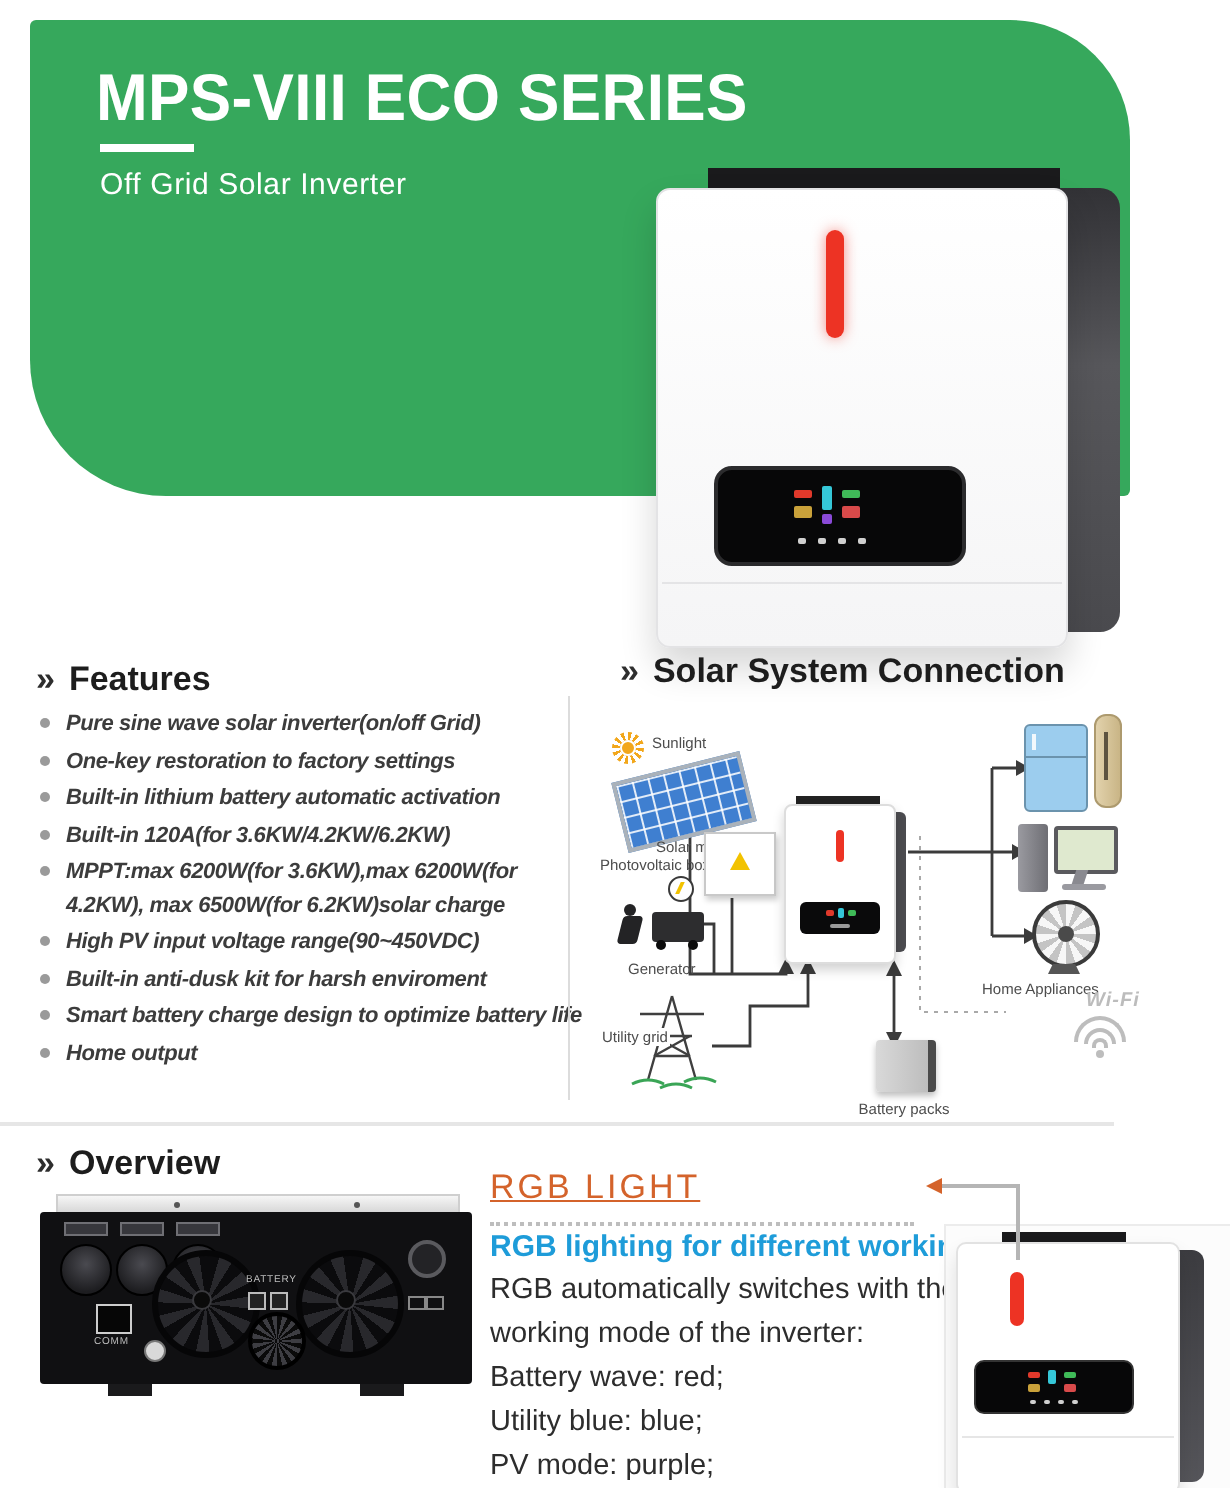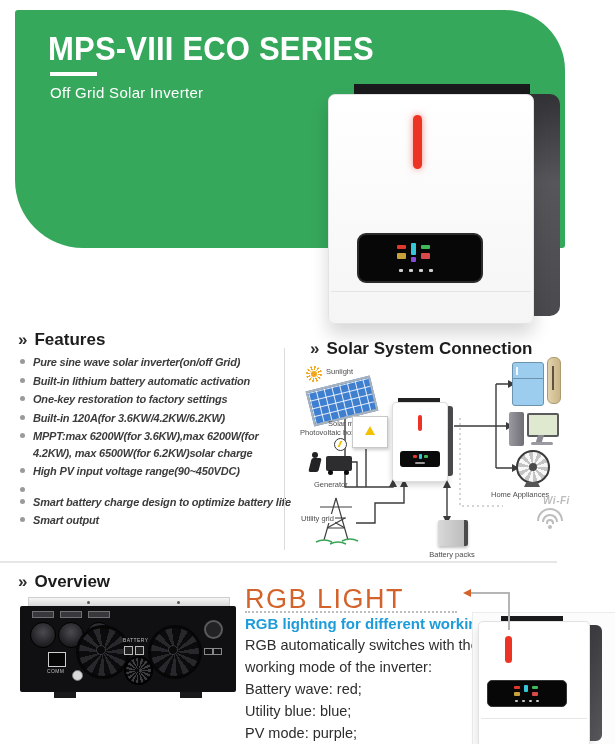--- a/index.html
+++ b/index.html
@@ -129,22 +129,22 @@
   .rfan:after{content:"";position:absolute;left:17px;top:17px;width:8px;height:8px;border-radius:50%;background:#0a0a0a;border:1px solid #3a3a3e;}
   .sw{position:absolute;top:40px;width:7px;height:7px;background:#222;border:1px solid #bbb;}
   .knob{position:absolute;left:104px;top:50px;width:25px;height:25px;border-radius:50%;border:2px solid #000;
        background:repeating-conic-gradient(#0a0a0a 0 12deg,#3d3d42 12deg 24deg);}
   .rconn{position:absolute;left:184px;top:14px;width:15px;height:15px;border-radius:50%;
        border:2px solid #5a5a5e;background:#232326;}
   .rtag{position:absolute;width:7px;height:5px;border:1px solid #888;top:42px;}
   .rtab{position:absolute;top:95px;width:22px;height:6px;background:#1a1a1c;}
 
   
-  .rgb-title{position:absolute;left:245px;top:584px;font-size:27px;font-weight:500;color:#D4632B;
-       letter-spacing:1.5px;white-space:nowrap;}
+  .rgb-title{position:absolute;left:245px;top:584px;font-size:17px;font-weight:500;color:#D4632B;
+       letter-spacing:1.5px;white-space:nowrap;text-decoration:underline;}
   .rgb-dots{position:absolute;left:245px;top:602px;width:212px;height:9px;border-bottom:2px dotted #bdbdbd;}
   .callout-h{position:absolute;left:471px;top:592px;width:38px;height:1.5px;background:#b5b5b5;z-index:5;}
   .callout-v{position:absolute;left:508px;top:592px;width:1.5px;height:38px;background:#b5b5b5;z-index:5;}
   .callout-arrow{position:absolute;left:463px;top:589px;width:0;height:0;z-index:5;
        border-top:4px solid rgba(0,0,0,0);border-bottom:4px solid rgba(0,0,0,0);border-right:8px solid #D4632B;}
   .rgb-sub{position:absolute;left:245px;top:615px;font-size:15px;font-weight:800;color:#1E9CD9;white-space:nowrap;}
   .rgb-body{position:absolute;left:245px;top:634px;font-size:14.5px;color:#2d2d2d;line-height:22px;}
 
   
   .product2{position:absolute;left:472px;top:612px;width:142px;height:132px;background:#fcfcfc;border:1px solid #ececec;}
@@ -193,54 +193,55 @@
   <div class="sec-head" style="left:18px;top:330px;">
     <span class="chev">»</span><span>Features</span>
   </div>
   <ul class="feat-list">
     <li class="feat-li">
         <span class="feat-dot"></span>
         <span class="feat-text">Pure sine wave solar inverter(on/off Grid)</span>
       </li>
     <li class="feat-li">
         <span class="feat-dot"></span>
+        <span class="feat-text">One-key restoration to factory settings</span>
+      </li>
+    <li class="feat-li">
+        <span class="feat-dot"></span>
         <span class="feat-text">Built-in lithium battery automatic activation</span>
       </li>
     <li class="feat-li">
         <span class="feat-dot"></span>
-        <span class="feat-text">One-key restoration to factory settings</span>
-      </li>
-    <li class="feat-li">
-        <span class="feat-dot"></span>
         <span class="feat-text">Built-in 120A(for 3.6KW/4.2KW/6.2KW)</span>
       </li>
     <li class="feat-li">
         <span class="feat-dot"></span>
         <span class="feat-text">MPPT:max 6200W(for 3.6KW),max 6200W(for 4.2KW), max 6500W(for 6.2KW)solar charge</span>
       </li>
     <li class="feat-li">
         <span class="feat-dot"></span>
         <span class="feat-text">High PV input voltage range(90~450VDC)</span>
       </li>
     <li class="feat-li">
         <span class="feat-dot"></span>
+        <span class="feat-text">Built-in anti-dusk kit for harsh enviroment</span>
       </li>
     <li class="feat-li">
         <span class="feat-dot"></span>
         <span class="feat-text">Smart battery charge design to optimize battery life</span>
       </li>
     <li class="feat-li">
         <span class="feat-dot"></span>
-        <span class="feat-text">Smart output</span>
+        <span class="feat-text">Home output</span>
       </li>
   </ul>
 
   <div class="vdivider"></div>
 
-  <div class="sec-head" style="left:310px;top:339px;">
+  <div class="sec-head" style="left:310px;top:326px;">
     <span class="chev">»</span><span>Solar System Connection</span>
   </div>
 
   <div class="diagram">
     <svg class="lines" width="315" height="212">
       <g stroke="#3b3b3b" stroke-width="1.4" fill="none">
         <path d="M45,57 V131 H93 V129"></path>
         <path d="M66,93 V131"></path>
         <path d="M50,106 H57 V131"></path>
         <path d="M56,167 H75 V147 H104 V129"></path>

